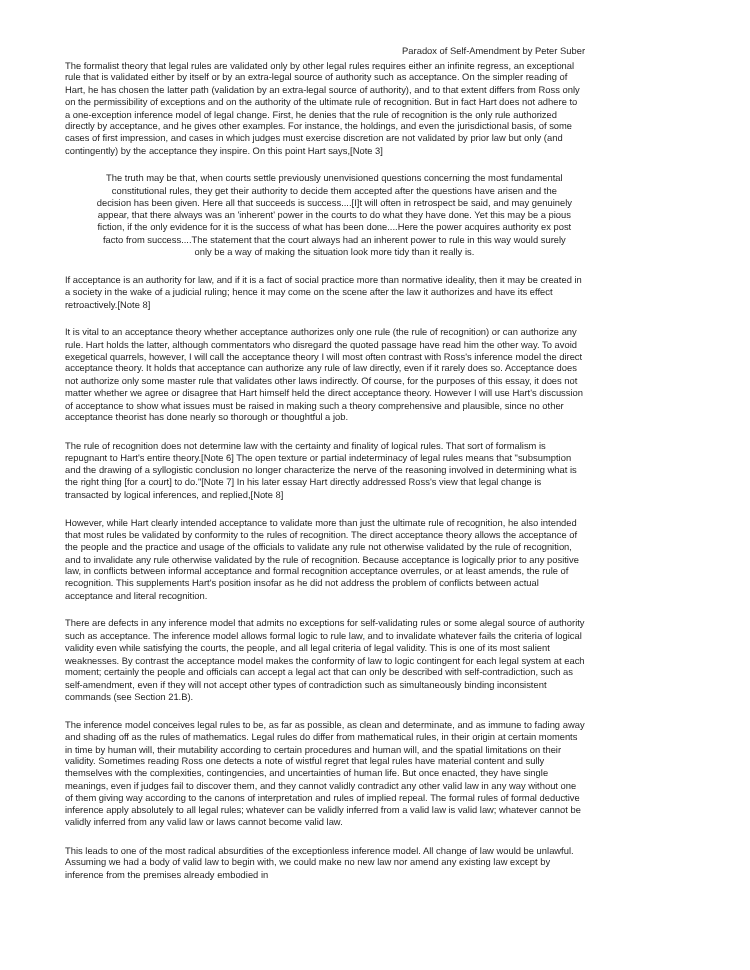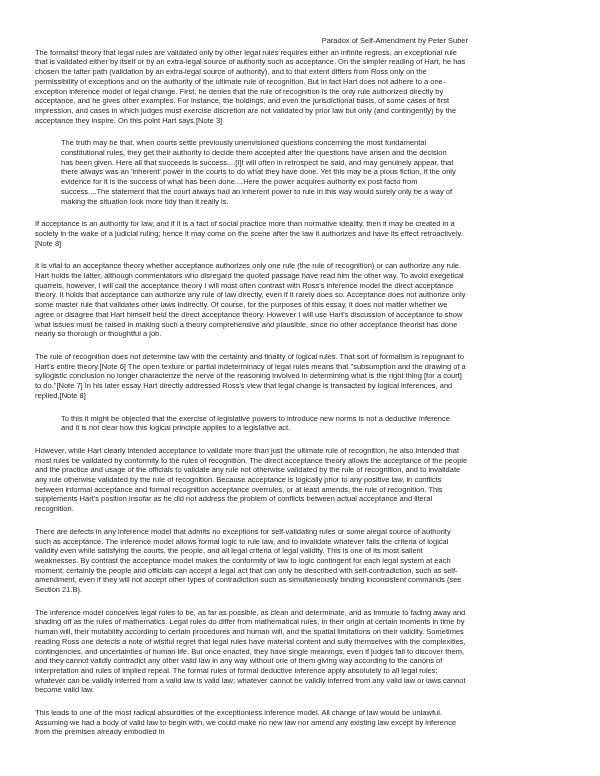--- a/index.html
+++ b/index.html
@@ -18,44 +18,43 @@
     font-size: 7.5px;
     line-height: 9.7px;
     color: #1f1f1f;
     overflow: hidden;
   }
   .doc-header {
     text-align: right;
     margin: 0 0 2px 0;
   }
   .para {
-    margin: 0 0 13px 0;
+    margin: 0 0 13px 17px;
     text-align: left;
   }
   .quote {
-    margin: 0 8px 13px 26px;
-    text-align: left;
+    margin: 0 8px 13px 40px;
+    text-align: center;
   }
   .page-number {
     text-align: center;
     margin: 2px 0 0 0;
   }
 </style>
 </head>
 <body>
 
 <div class="page">
   <div class="doc-header">Paradox of Self-Amendment by Peter Suber</div>
 
   <div>
     <p class="para">The formalist theory that legal rules are validated only by other legal rules requires either an infinite regress, an exceptional rule that is validated either by itself or by an extra-legal source of authority such as acceptance. On the simpler reading of Hart, he has chosen the latter path (validation by an extra-legal source of authority), and to that extent differs from Ross only on the permissibility of exceptions and on the authority of the ultimate rule of recognition. But in fact Hart does not adhere to a one-exception inference model of legal change. First, he denies that the rule of recognition is the only rule authorized directly by acceptance, and he gives other examples. For instance, the holdings, and even the jurisdictional basis, of some cases of first impression, and cases in which judges must exercise discretion are not validated by prior law but only (and contingently) by the acceptance they inspire. On this point Hart says,[Note 3]</p>
     <p class="quote">The truth may be that, when courts settle previously unenvisioned questions concerning the most fundamental constitutional rules, they get their authority to decide them accepted after the questions have arisen and the decision has been given. Here all that succeeds is success....[I]t will often in retrospect be said, and may genuinely appear, that there always was an 'inherent' power in the courts to do what they have done. Yet this may be a pious fiction, if the only evidence for it is the success of what has been done....Here the power acquires authority ex post facto from success....The statement that the court always had an inherent power to rule in this way would surely only be a way of making the situation look more tidy than it really is.</p>
     <p class="para">If acceptance is an authority for law, and if it is a fact of social practice more than normative ideality, then it may be created in a society in the wake of a judicial ruling; hence it may come on the scene after the law it authorizes and have its effect retroactively.[Note 8]</p>
     <p class="para">It is vital to an acceptance theory whether acceptance authorizes only one rule (the rule of recognition) or can authorize any rule. Hart holds the latter, although commentators who disregard the quoted passage have read him the other way. To avoid exegetical quarrels, however, I will call the acceptance theory I will most often contrast with Ross's inference model the direct acceptance theory. It holds that acceptance can authorize any rule of law directly, even if it rarely does so. Acceptance does not authorize only some master rule that validates other laws indirectly. Of course, for the purposes of this essay, it does not matter whether we agree or disagree that Hart himself held the direct acceptance theory. However I will use Hart's discussion of acceptance to show what issues must be raised in making such a theory comprehensive and plausible, since no other acceptance theorist has done nearly so thorough or thoughtful a job.</p>
     <p class="para">The rule of recognition does not determine law with the certainty and finality of logical rules. That sort of formalism is repugnant to Hart's entire theory.[Note 6] The open texture or partial indeterminacy of legal rules means that "subsumption and the drawing of a syllogistic conclusion no longer characterize the nerve of the reasoning involved in determining what is the right thing [for a court] to do."[Note 7] In his later essay Hart directly addressed Ross's view that legal change is transacted by logical inferences, and replied,[Note 8]</p>
-    <p class="quote">To this it might be objected that the exercise of legislative powers to introduce new norms is not a deductive inference and it is not clear how this logical principle applies to a legislative act.</p>
     <p class="para">However, while Hart clearly intended acceptance to validate more than just the ultimate rule of recognition, he also intended that most rules be validated by conformity to the rules of recognition. The direct acceptance theory allows the acceptance of the people and the practice and usage of the officials to validate any rule not otherwise validated by the rule of recognition, and to invalidate any rule otherwise validated by the rule of recognition. Because acceptance is logically prior to any positive law, in conflicts between informal acceptance and formal recognition acceptance overrules, or at least amends, the rule of recognition. This supplements Hart's position insofar as he did not address the problem of conflicts between actual acceptance and literal recognition.</p>
     <p class="para">There are defects in any inference model that admits no exceptions for self-validating rules or some alegal source of authority such as acceptance. The inference model allows formal logic to rule law, and to invalidate whatever fails the criteria of logical validity even while satisfying the courts, the people, and all legal criteria of legal validity. This is one of its most salient weaknesses. By contrast the acceptance model makes the conformity of law to logic contingent for each legal system at each moment; certainly the people and officials can accept a legal act that can only be described with self-contradiction, such as self-amendment, even if they will not accept other types of contradiction such as simultaneously binding inconsistent commands (see Section 21.B).</p>
     <p class="para">The inference model conceives legal rules to be, as far as possible, as clean and determinate, and as immune to fading away and shading off as the rules of mathematics. Legal rules do differ from mathematical rules, in their origin at certain moments in time by human will, their mutability according to certain procedures and human will, and the spatial limitations on their validity. Sometimes reading Ross one detects a note of wistful regret that legal rules have material content and sully themselves with the complexities, contingencies, and uncertainties of human life. But once enacted, they have single meanings, even if judges fail to discover them, and they cannot validly contradict any other valid law in any way without one of them giving way according to the canons of interpretation and rules of implied repeal. The formal rules of formal deductive inference apply absolutely to all legal rules; whatever can be validly inferred from a valid law is valid law; whatever cannot be validly inferred from any valid law or laws cannot become valid law.</p>
     <p class="para">This leads to one of the most radical absurdities of the exceptionless inference model. All change of law would be unlawful. Assuming we had a body of valid law to begin with, we could make no new law nor amend any existing law except by inference from the premises already embodied in</p>
   </div>
 
 </div>
 
 </body></html>

